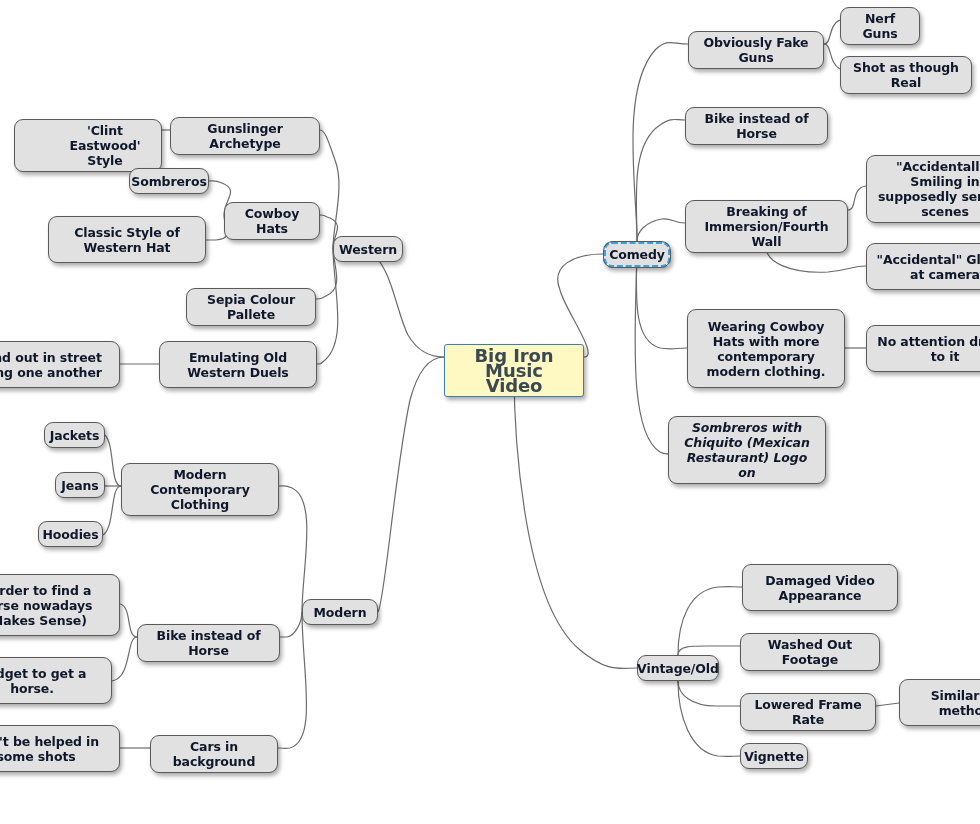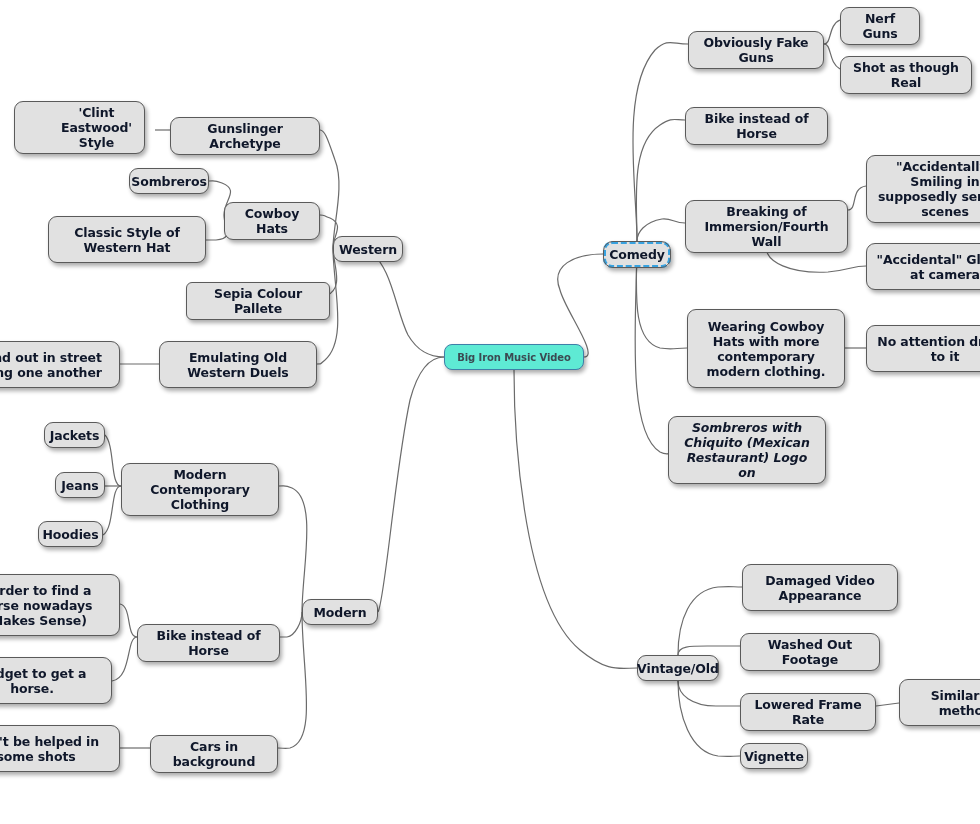--- a/index.html
+++ b/index.html
@@ -36,25 +36,25 @@
     color: #0f172a;
     font-weight: bold;
     font-size: 12.5px;
     line-height: 15px;
     padding: 3px 9px;
     box-shadow: 2px 3px 4px rgba(0,0,0,0.33);
     white-space: pre-line;
     letter-spacing: -0.1px;
   }
   .node.root {
-    background: #5eead4;
+    background: #fef9c3;
     border: 1.4px solid #3f7fa8;
     color: #3b4a52;
-    border-radius: 8px;
-    font-size: 10px;
+    border-radius: 3px;
+    font-size: 18px;
   }
   .node.selected {
     border: 3px dashed #37a2e0;
     background: #e1e1e1;
     padding: 1px 7px;
   }
   .node.selected::after {
     content: "";
     position: absolute;
     left: -3px; top: -3px; right: -3px; bottom: -3px;
@@ -101,25 +101,25 @@
       <path d="M 514 370 C 514 420 520 600 580 650 C 608 673 620 668 637 668" fill="none" stroke="#6b6b6b" stroke-width="1.2"></path>
       <path d="M 678 655 C 678 620 690 590 718 587 C 732 586 732 587 742 587" fill="none" stroke="#6b6b6b" stroke-width="1.2"></path>
       <path d="M 678 655 C 678 645 692 646 715 646 C 730 646 732 646 740 646" fill="none" stroke="#6b6b6b" stroke-width="1.2"></path>
       <path d="M 678 681 C 678 695 692 706 716 706 C 730 706 732 706 740 706" fill="none" stroke="#6b6b6b" stroke-width="1.2"></path>
       <path d="M 876 706 L 899 703" fill="none" stroke="#6b6b6b" stroke-width="1.2"></path>
       <path d="M 678 681 C 678 715 690 752 718 756 C 730 757 732 756 740 756" fill="none" stroke="#6b6b6b" stroke-width="1.2"></path>
     </svg>
 <div class="node root" style="left: 444px; top: 344px; width: 140px; min-height: 26px;">Big Iron Music Video</div>
     <div class="node" style="left: 333px; top: 236px; width: 70px; min-height: 26px;">Western</div>
     <div class="node" style="left: 170px; top: 117px; width: 150px; min-height: 26px;">Gunslinger Archetype</div>
-    <div class="node" style="left: 14px; top: 101px; width: 131px; min-height: 26px; padding-left: 43px;">'Clint Eastwood' Style</div>
+    <div class="node" style="left: 14px; top: 119px; width: 148px; min-height: 26px; padding-left: 43px;">'Clint Eastwood' Style</div>
     <div class="node" style="left: 224px; top: 202px; width: 96px; min-height: 26px;">Cowboy Hats</div>
     <div class="node" style="left: 129px; top: 168px; width: 80px; min-height: 26px;">Sombreros</div>
     <div class="node" style="left: 48px; top: 216px; width: 158px; min-height: 47px;">Classic Style of Western Hat</div>
-    <div class="node" style="left: 186px; top: 282px; width: 144px; min-height: 26px; border-radius: 6px;">Sepia Colour Pallete</div>
+    <div class="node" style="left: 186px; top: 288px; width: 130px; min-height: 26px;">Sepia Colour Pallete</div>
     <div class="node" style="left: 159px; top: 341px; width: 158px; min-height: 47px;">Emulating Old Western Duels</div>
     <div class="node" style="left: -48px; top: 341px; width: 168px; min-height: 47px;">Stand out in street facing one another</div>
     <div class="node selected" style="left: 603px; top: 241px; width: 68px; min-height: 27px;">Comedy</div>
     <div class="node" style="left: 688px; top: 31px; width: 136px; min-height: 26px;">Obviously Fake Guns</div>
     <div class="node" style="left: 840px; top: 7px; width: 80px; min-height: 26px;">Nerf Guns</div>
     <div class="node" style="left: 840px; top: 56px; width: 132px; min-height: 26px;">Shot as though Real</div>
     <div class="node" style="left: 685px; top: 107px; width: 143px; min-height: 26px;">Bike instead of Horse</div>
     <div class="node" style="left: 685px; top: 200px; width: 163px; min-height: 47px;">Breaking of Immersion/Fourth Wall</div>
     <div class="node" style="left: 866px; top: 155px; width: 158px; min-height: 62px;">"Accidentally" Smiling in supposedly serious scenes</div>
     <div class="node" style="left: 866px; top: 243px; width: 158px; min-height: 47px;">"Accidental" Glance at camera</div>

